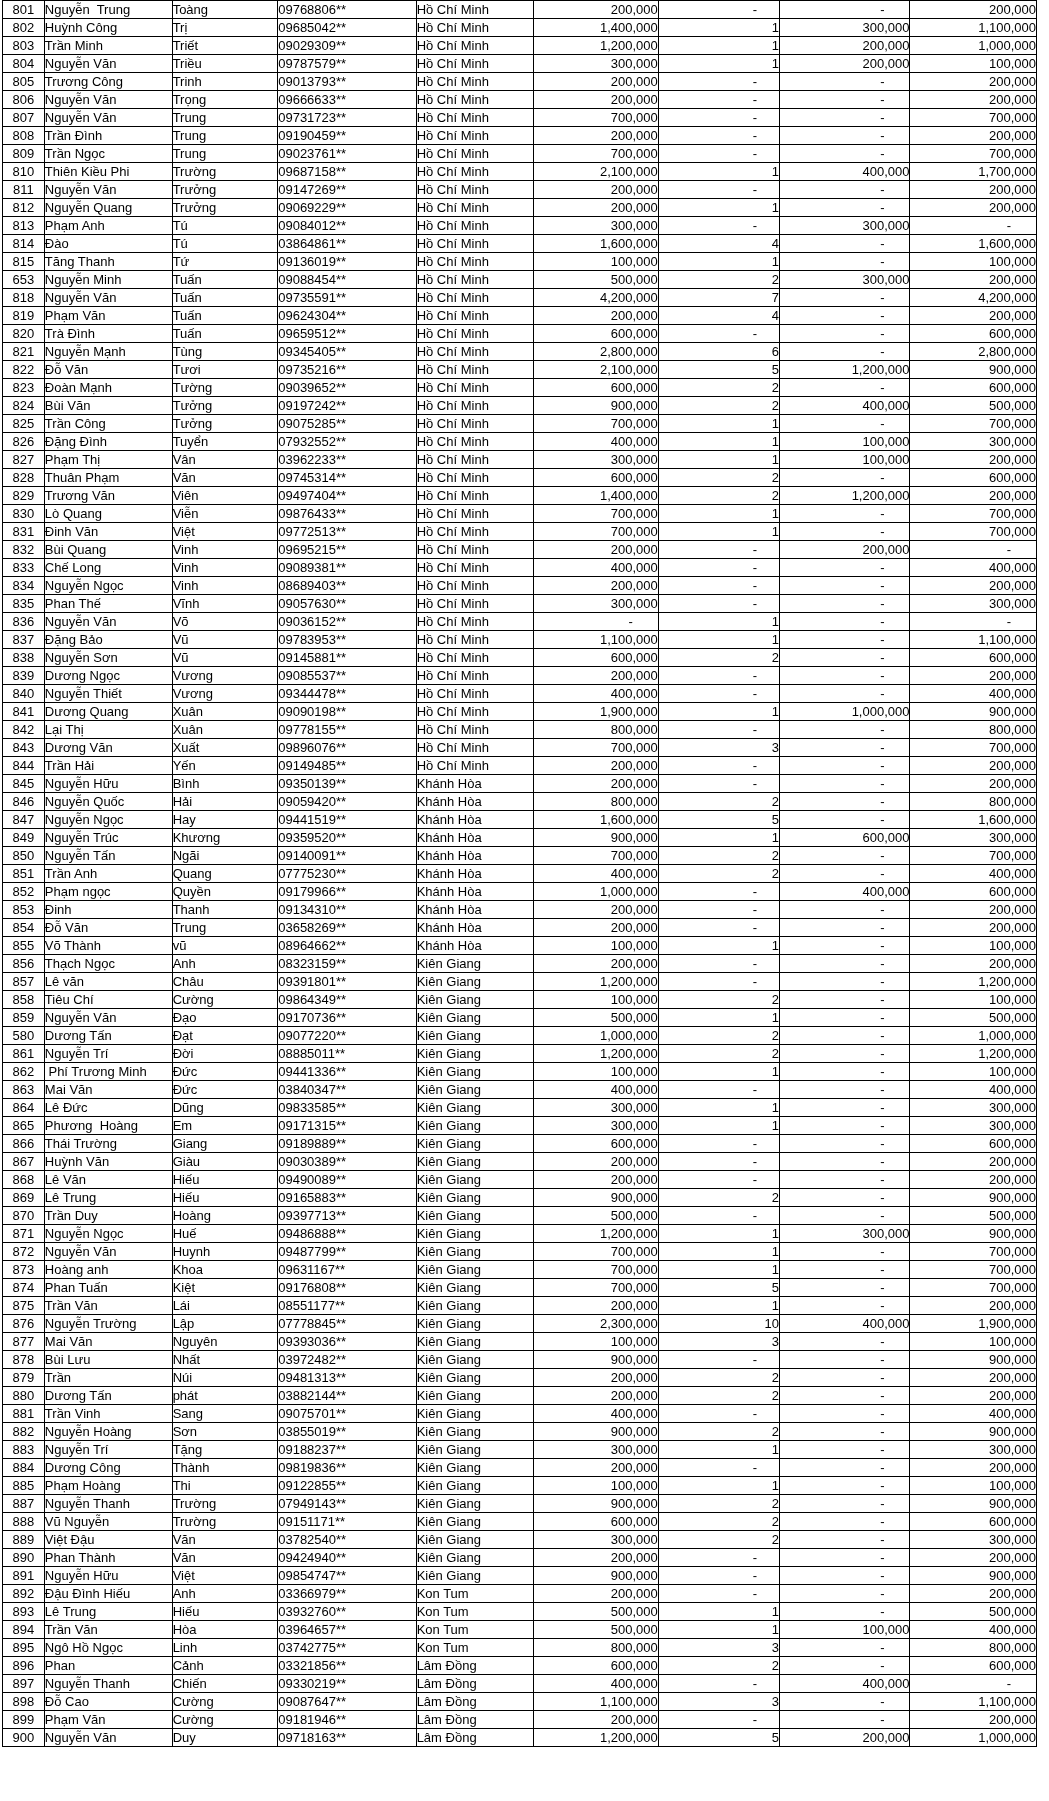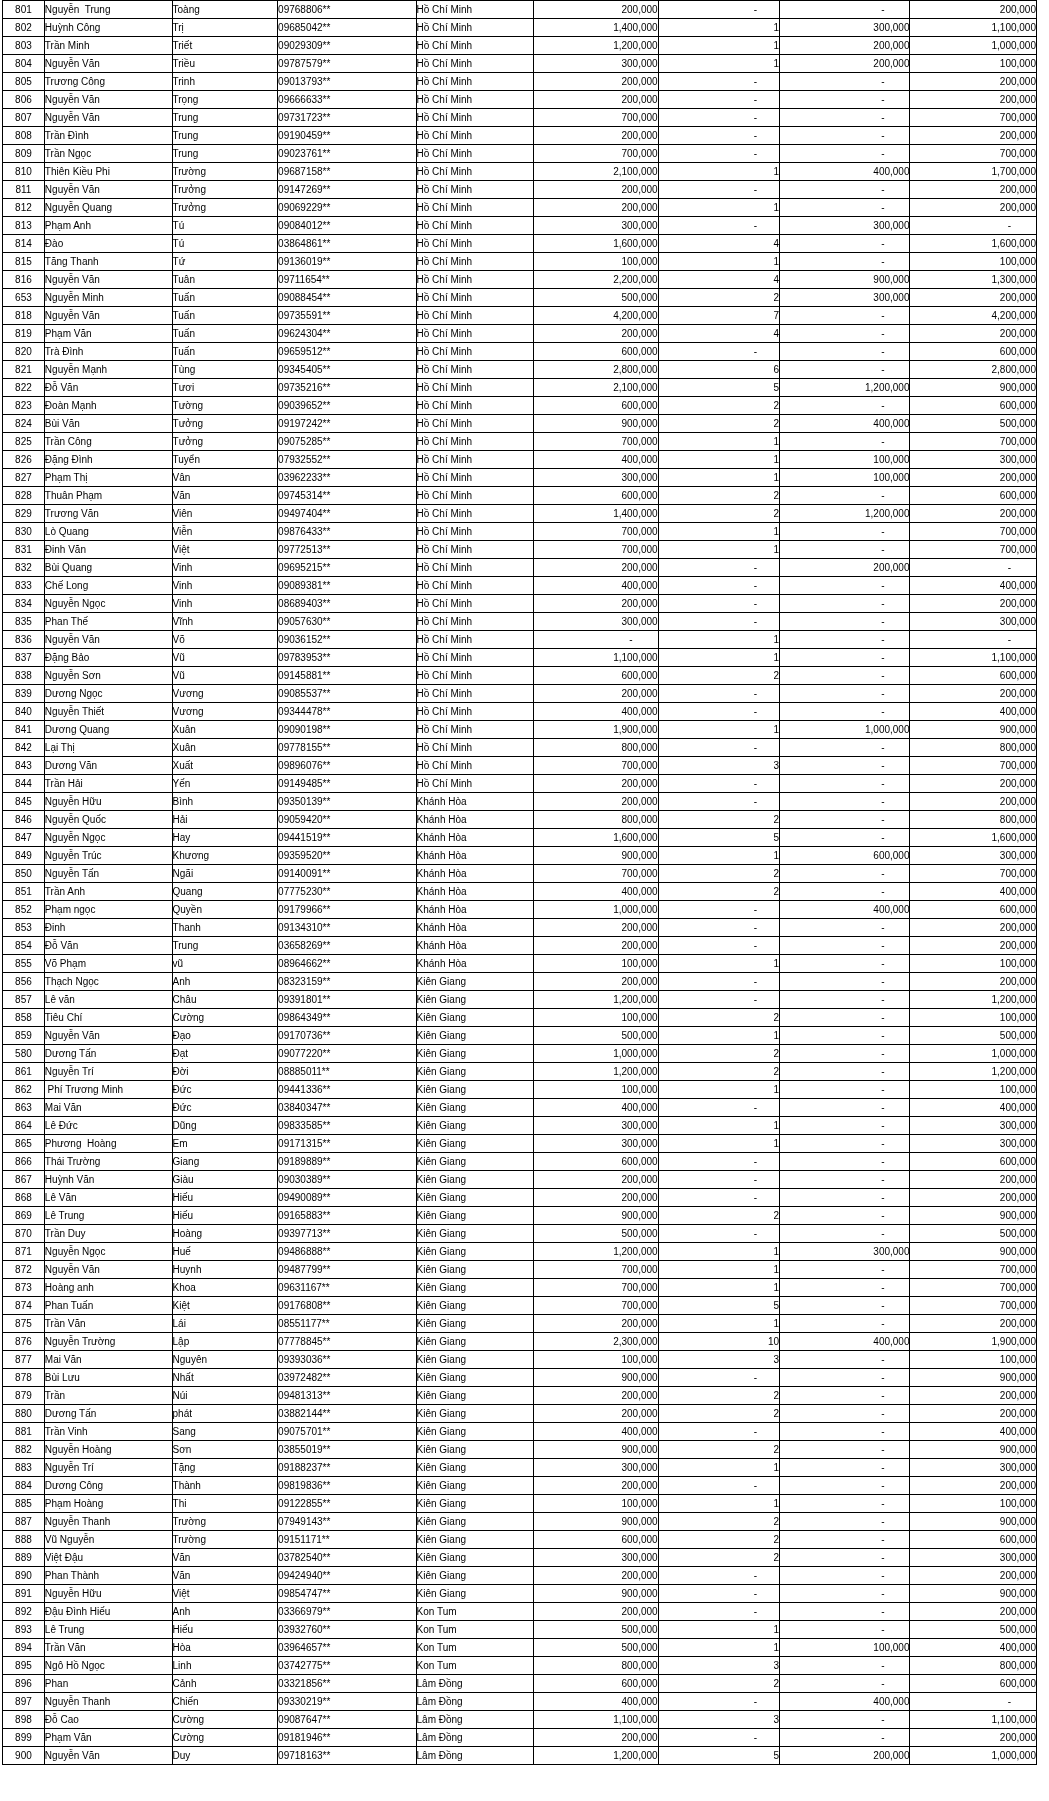--- a/index.html
+++ b/index.html
@@ -2,21 +2,21 @@
 <html><head>
 <meta charset="utf-8">
 <style>
   html,body{margin:0;padding:0;background:#ffffff;}
   body{width:1049px;height:1801px;overflow:hidden;}
   table.sheet{
     border-collapse:collapse;
     table-layout:fixed;
     margin:0 12px 0 2px;
     font-family:"Liberation Sans", sans-serif;
-    font-size:10px;
+    font-size:13px;
     color:#000000;
   }
   table.sheet td{
     border:1px solid #000000;
     height:17px;
     line-height:17px;
     padding:0;
     white-space:pre;
     overflow:hidden;
     background:#ffffff;
@@ -203,31 +203,20 @@
         <td class="c-txt">Tăng Thanh</td>
         <td class="c-txt">Tứ</td>
         <td class="c-txt">09136019**</td>
         <td class="c-txt">Hồ Chí Minh</td>
         <td class="c-amt">100,000</td>
         <td class="c-cnt">1</td>
         <td class="c-amt dash">-</td>
         <td class="c-amt">100,000</td>
       </tr>
       <tr>
-        <td class="c-num">816</td>
-        <td class="c-txt">Nguyễn Văn</td>
-        <td class="c-txt">Tuân</td>
-        <td class="c-txt">09711654**</td>
-        <td class="c-txt">Hồ Chí Minh</td>
-        <td class="c-amt">2,200,000</td>
-        <td class="c-cnt">4</td>
-        <td class="c-amt">900,000</td>
-        <td class="c-amt">1,300,000</td>
-      </tr>
-      <tr>
         <td class="c-num">653</td>
         <td class="c-txt">Nguyễn Minh</td>
         <td class="c-txt">Tuấn</td>
         <td class="c-txt">09088454**</td>
         <td class="c-txt">Hồ Chí Minh</td>
         <td class="c-amt">500,000</td>
         <td class="c-cnt">2</td>
         <td class="c-amt">300,000</td>
         <td class="c-amt">200,000</td>
       </tr>
@@ -622,21 +611,21 @@
         <td class="c-txt">Trung</td>
         <td class="c-txt">03658269**</td>
         <td class="c-txt">Khánh Hòa</td>
         <td class="c-amt">200,000</td>
         <td class="c-cnt dash">-</td>
         <td class="c-amt dash">-</td>
         <td class="c-amt">200,000</td>
       </tr>
       <tr>
         <td class="c-num">855</td>
-        <td class="c-txt">Võ Phạm</td>
+        <td class="c-txt">Võ Thành</td>
         <td class="c-txt">vũ</td>
         <td class="c-txt">08964662**</td>
         <td class="c-txt">Khánh Hòa</td>
         <td class="c-amt">100,000</td>
         <td class="c-cnt">1</td>
         <td class="c-amt dash">-</td>
         <td class="c-amt">100,000</td>
       </tr>
       <tr>
         <td class="c-num">856</td>

